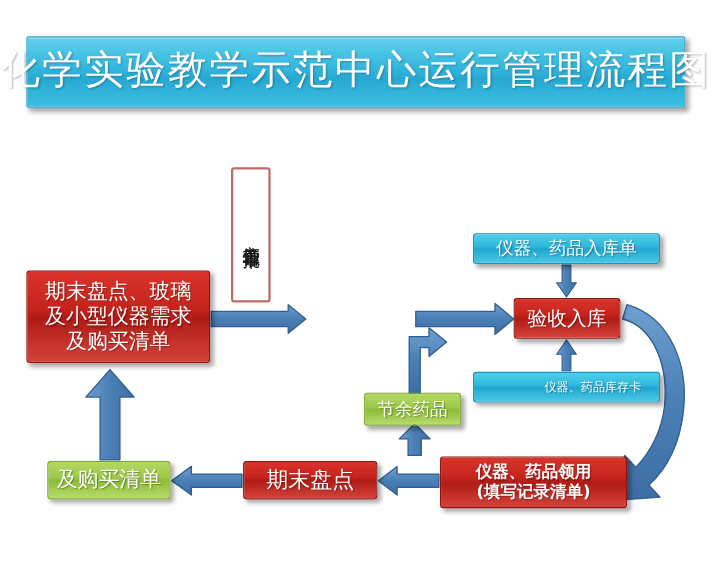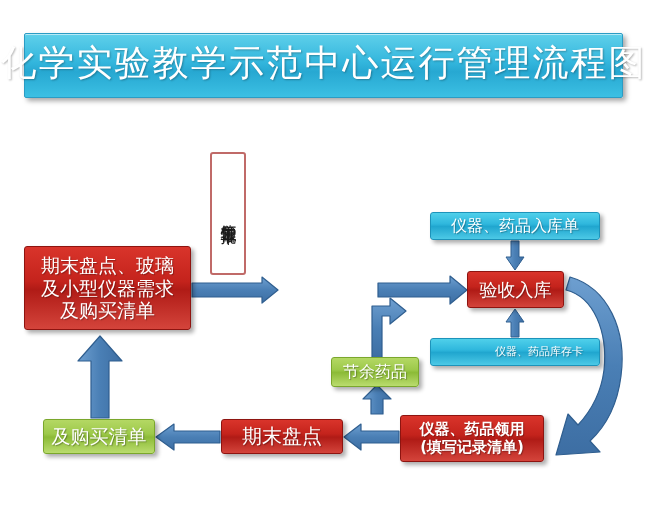--- a/index.html
+++ b/index.html
@@ -55,21 +55,21 @@
   #n-approval {left:210px; top:152px; width:36px;  height:123px;
                background:#ffffff;border:2px solid #c06a68;color:#1a1a1a;
                box-shadow:none;text-shadow:none;
                writing-mode:vertical-rl;text-orientation:upright;
                font-size:16px;letter-spacing:1px;padding:3px 0;}
   #n-purchase {left:278px; top:274px; width:97px;  height:33px; font-size:18px;}
   #n-inform   {left:430px; top:212px; width:170px; height:28px; font-size:16px;}
   #n-accept   {left:467px; top:271px; width:97px;  height:37px; font-size:18px;}
   #n-stockcard{left:430px; top:338px; width:170px; height:28px; font-size:11px;padding-left:48px;}
   #n-surplus  {left:331px; top:357px; width:88px;  height:30px; font-size:16px;}
-  #n-issue    {left:400px; top:415px; width:144px; height:47px; font-size:15px;
+  #n-issue    {left:400px; top:415px; width:170px; height:47px; font-size:15px;
                font-family:"DejaVu Sans","Liberation Sans",sans-serif;font-weight:bold;}
   #n-count    {left:221px; top:419px; width:122px; height:35px; font-size:20px;text-align:right;}
   #n-replenish{left:43px;  top:419px; width:112px; height:35px; font-size:19px;}
 
   
   #arrows{position:absolute;left:0;top:0;width:646px;height:523px;}
 </style>
 </head>
 <body>
 

